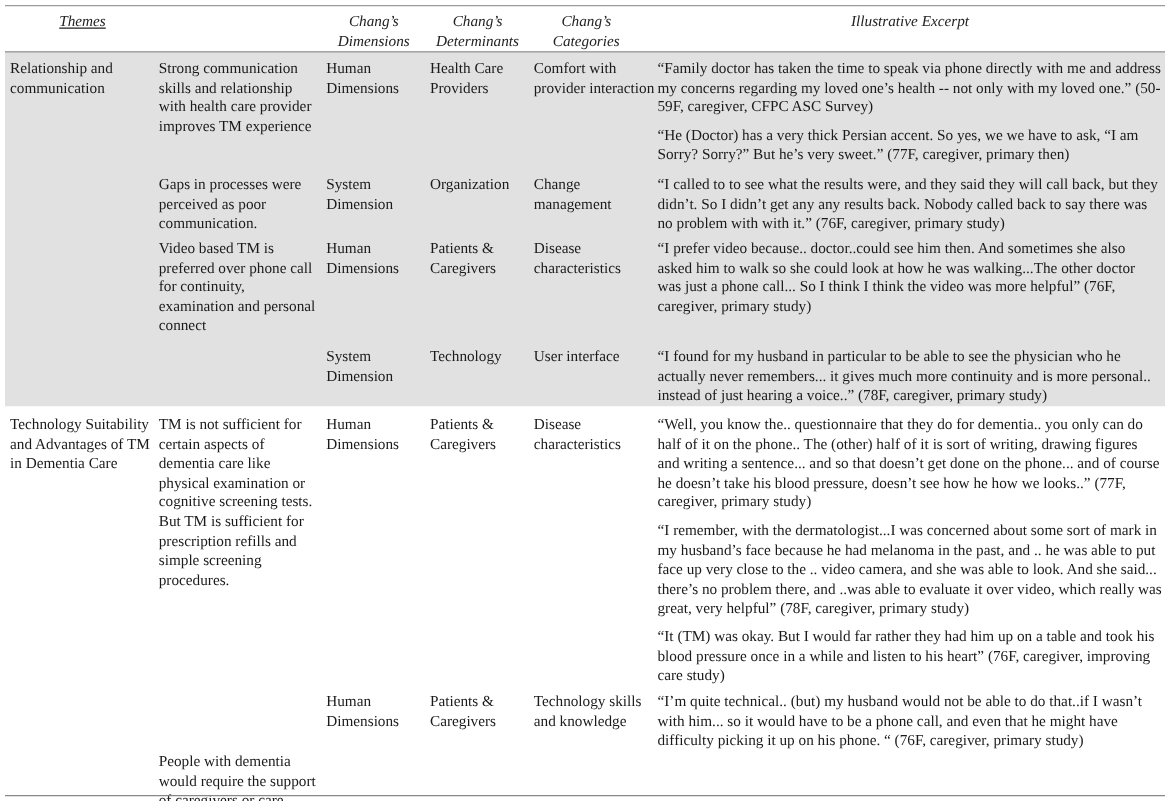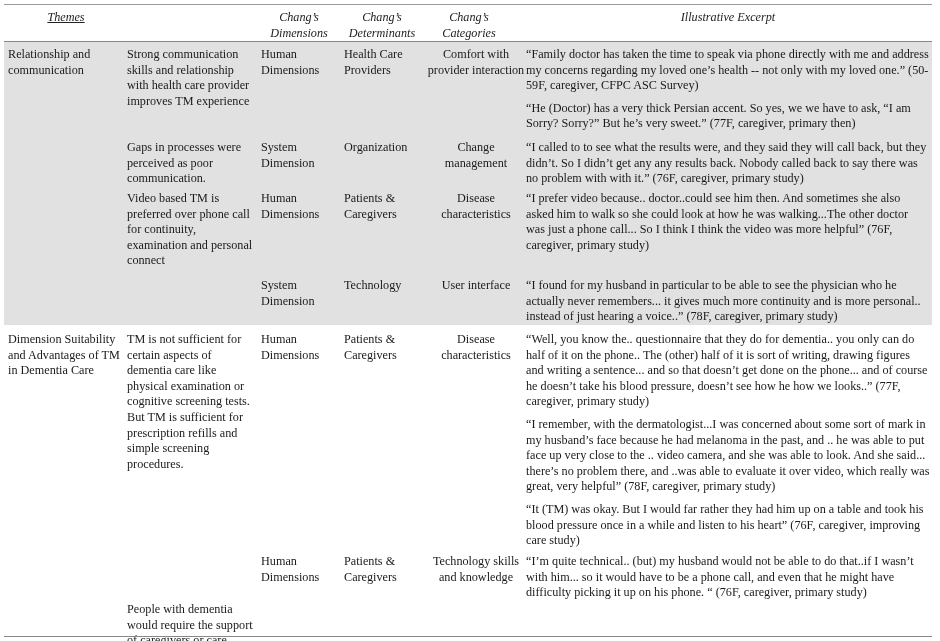--- a/index.html
+++ b/index.html
@@ -16,21 +16,21 @@
   .thead { position: absolute; left: 0; top: 6px; width: 928px; height: 32px; }
   .th { position: absolute; top: 0; text-align: center; font-style: italic; color: #222; }
 
   .shade { position: absolute; left: 0; top: 38px; width: 928px; height: 283px; background: #e1e1e2; }
 
   .cell { position: absolute; }
   .c-theme { left: 4px; width: 116px; }
   .c-sub { left: 123px; width: 128px; }
   .c-dim { left: 257px; width: 80px; }
   .c-det { left: 340px; width: 82px; }
-  .c-cat { left: 423px; width: 98px; text-align: center; }
+  .c-cat { left: 423px; width: 98px; }
   .c-exc { left: 522px; width: 404px; }
   .q { display: block; margin-bottom: 7px; }
 </style>
 </head>
 <body>
 
 <div class="page">
   <div class="rule-top"></div>
 
   <div class="thead">
@@ -81,21 +81,21 @@
     <span class="q">“I prefer video because.. doctor..could see him then. And sometimes she also asked him to walk so she could look at how he was walking...The other doctor was just a phone call... So I think I think the video was more helpful” (76F, caregiver, primary study)</span>
   </div>
 
   <div class="cell c-dim" style="top:274px;">System Dimension</div>
   <div class="cell c-det" style="top:274px;">Technology</div>
   <div class="cell c-cat" style="top:274px;">User interface</div>
   <div class="cell c-exc" style="top:274px;">
     <span class="q">“I found for my husband in particular to be able to see the physician who he actually never remembers... it gives much more continuity and is more personal.. instead of just hearing a voice..” (78F, caregiver, primary study)</span>
   </div>
 
-  <div class="cell c-theme" style="top:328px;">Dimension Suitability and Advantages of TM in Dementia Care</div>
+  <div class="cell c-theme" style="top:328px;">Technology Suitability and Advantages of TM in Dementia Care</div>
 
   <div class="cell c-sub" style="top:328px;">TM is not sufficient for certain aspects of dementia care like physical examination or cognitive screening tests. But TM is sufficient for prescription refills and simple screening procedures.</div>
   <div class="cell c-dim" style="top:328px;">Human Dimensions</div>
   <div class="cell c-det" style="top:328px;">Patients &amp; Caregivers</div>
   <div class="cell c-cat" style="top:328px;">Disease characteristics</div>
   <div class="cell c-exc" style="top:328px;">
     <span class="q">“Well, you know the.. questionnaire that they do for dementia.. you only can do half of it on the phone.. The (other) half of it is sort of writing, drawing figures and writing a sentence...  and so that doesn’t get done on the phone... and of course he doesn’t take his blood pressure, doesn’t see how he how we looks..” (77F, caregiver, primary study)</span>
     <span class="q">“I remember, with the dermatologist...I was concerned about some sort of mark in my husband’s face because he had melanoma in the past, and .. he was able to put face up very close to the .. video camera, and she was able to look. And she said... there’s no problem there, and ..was able to evaluate it over video, which really was great, very helpful” (78F, caregiver, primary study)</span>
     <span class="q">“It (TM) was okay. But I would far rather they had him up on a table and took his blood pressure once in a while and listen to his heart” (76F, caregiver, improving care study)</span>
   </div>

